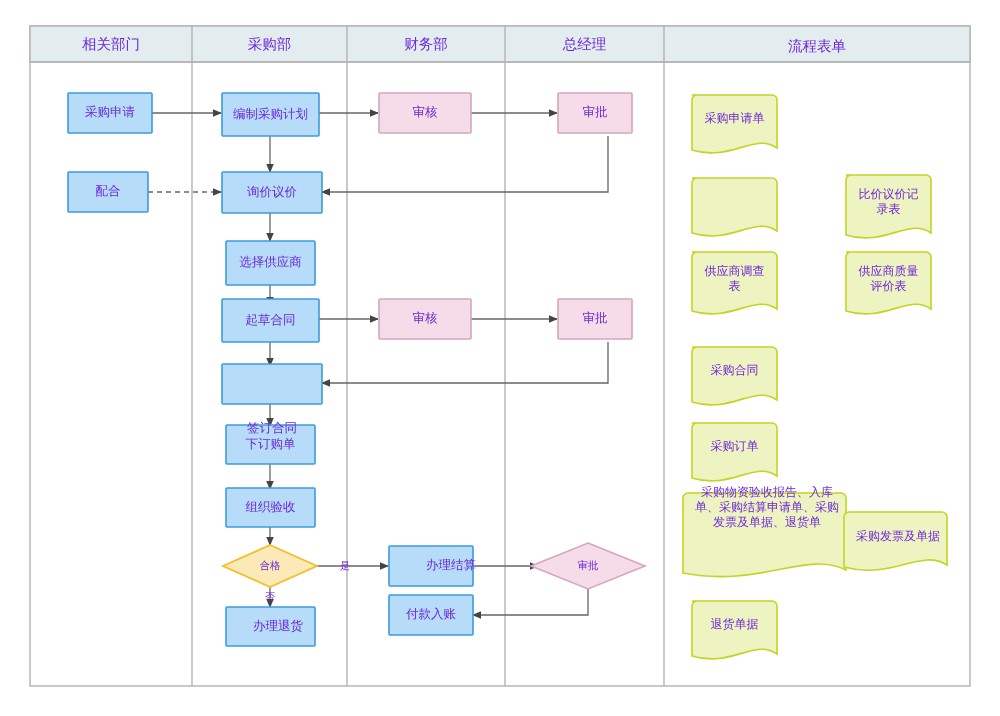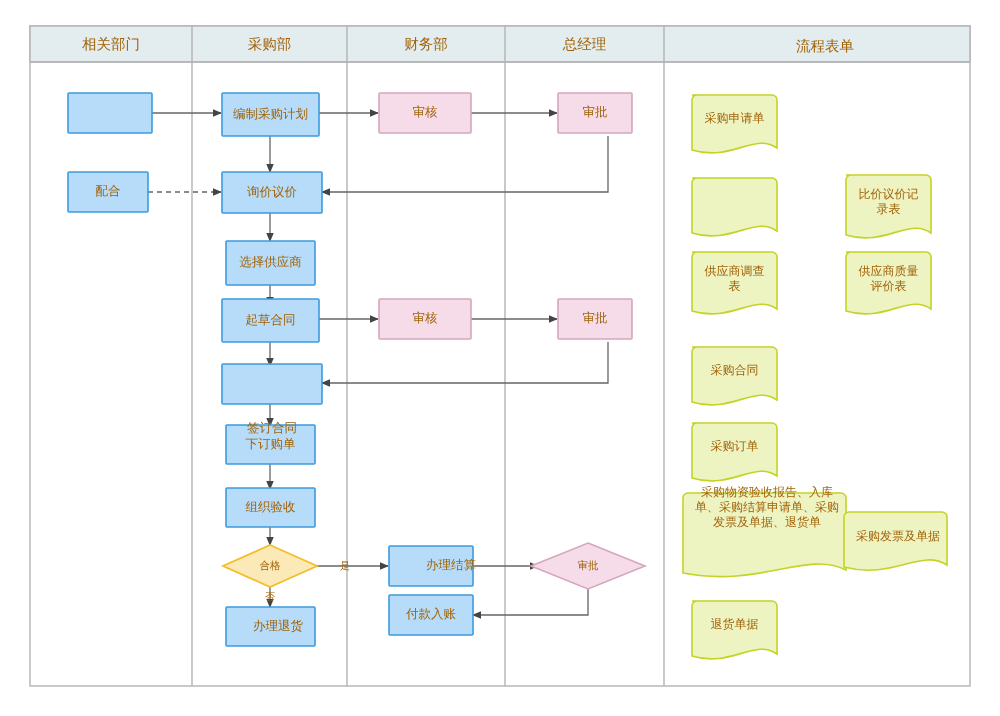--- a/index.html
+++ b/index.html
@@ -6,21 +6,21 @@
   body{
     width:1000px;height:716px;position:relative;overflow:hidden;
     font-family:"Liberation Sans","DejaVu Sans",sans-serif;
     -webkit-font-smoothing:antialiased;
   }
   #stage{position:absolute;left:0;top:0;width:1000px;height:716px;}
   svg#canvas{position:absolute;left:0;top:0;width:1000px;height:716px;}
 
   .lbl{
     position:absolute;display:flex;align-items:center;justify-content:center;
-    text-align:center;color:#a16207;line-height:1.25;
+    text-align:center;color:#6d28d9;line-height:1.25;
     white-space:pre-line;pointer-events:none;
   }
   .hdr-lbl{font-size:14.5px;}
   .node-lbl{font-size:12.5px;}
   .doc-lbl{font-size:12px;}
   .small-lbl{font-size:10.5px;}
   .tiny-lbl{font-size:10px;}
 </style>
 </head>
 <body>
@@ -124,22 +124,23 @@
       <path d="M688,493 h153 a5,5 0 0 1 5,5 v72 c-40,-20 -85,18 -163,3 v-75 a5,5 0 0 1 5,-5 z"></path>
       <path d="M849,512 h93 a5,5 0 0 1 5,5 v48 c-26,-17 -54,15 -103,2 v-50 a5,5 0 0 1 5,-5 z"></path>
       <path d="M692,601 h80 a5,5 0 0 1 5,5 v48 c-22,-16 -46,14 -85,2 v-50 a5,5 0 0 1 5,-5 z"></path>
     </g>
   </svg>
 
   <div class="lbl hdr-lbl" style="left:30px;top:26px;width:162px;height:36px;">相关部门</div>
   <div class="lbl hdr-lbl" style="left:192px;top:26px;width:155px;height:36px;">采购部</div>
   <div class="lbl hdr-lbl" style="left:347px;top:26px;width:158px;height:36px;">财务部</div>
   <div class="lbl hdr-lbl" style="left:505px;top:26px;width:159px;height:36px;">总经理</div>
-  <div class="lbl hdr-lbl" style="left:664px;top:26px;width:306px;height:40px;padding-left:8px;">流程表单</div>
+  <div class="lbl hdr-lbl" style="left:664px;top:26px;width:306px;height:40px;">流程表单</div>
 
+  <div class="lbl node-lbl" style="left:68px;top:93px;width:84px;height:40px;">采购申请</div>
   <div class="lbl node-lbl" style="left:68px;top:172px;width:80px;height:40px;">配合</div>
   <div class="lbl node-lbl" style="left:222px;top:93px;width:97px;height:43px;">编制采购计划</div>
   <div class="lbl node-lbl" style="left:222px;top:172px;width:100px;height:41px;">询价议价</div>
   <div class="lbl node-lbl" style="left:226px;top:241px;width:89px;height:44px;">选择供应商</div>
   <div class="lbl node-lbl" style="left:222px;top:299px;width:97px;height:43px;">起草合同</div>
   <div class="lbl node-lbl" style="left:222px;top:364px;width:100px;height:40px;margin-top:45px;">签订合同</div>
   <div class="lbl node-lbl" style="left:226px;top:425px;width:89px;height:39px;">下订购单</div>
   <div class="lbl node-lbl" style="left:226px;top:488px;width:89px;height:39px;">组织验收</div>
   <div class="lbl small-lbl" style="left:223px;top:546px;width:94px;height:40px;">合格</div>
   <div class="lbl node-lbl" style="left:226px;top:607px;width:104px;height:39px;">办理退货</div>

